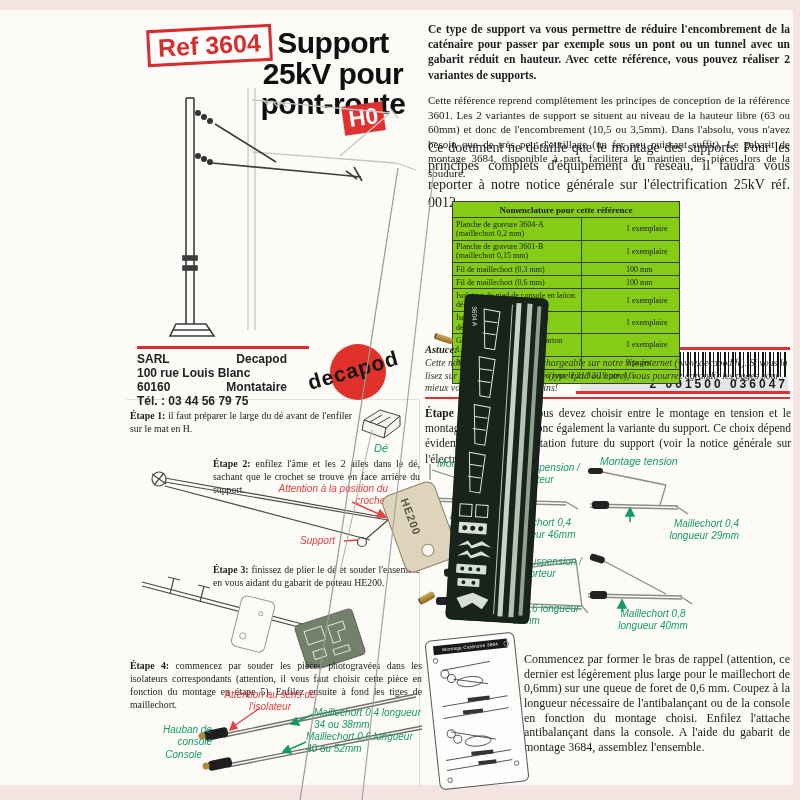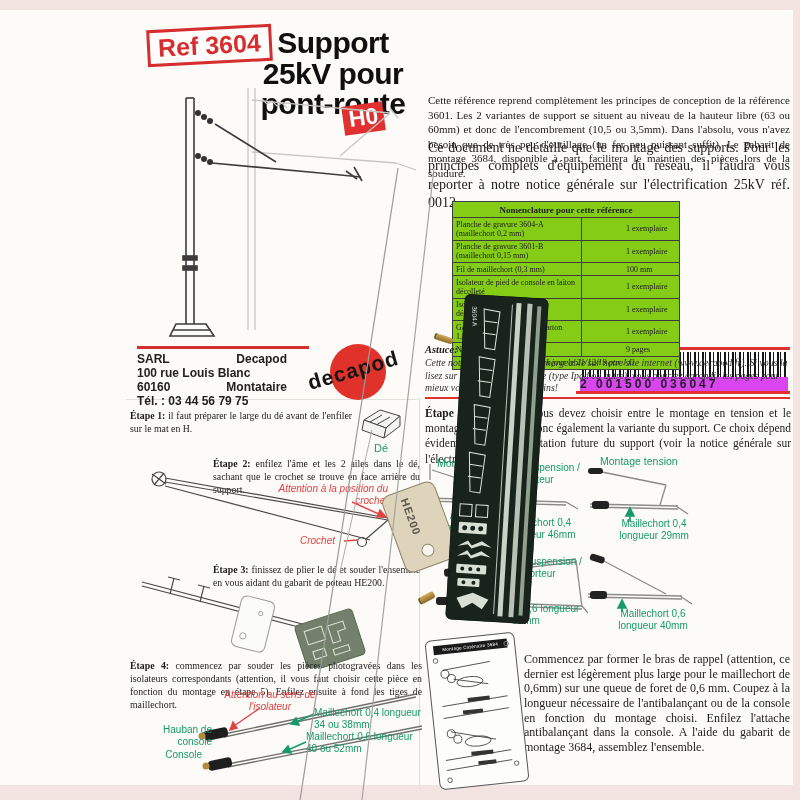--- a/index.html
+++ b/index.html
@@ -2,43 +2,43 @@
 <html><head>
 <meta charset="utf-8">
 <style>
   html,body{margin:0;padding:0;background:#efe6e2;}
   #page{position:relative;width:800px;height:800px;background:#fcfbf8;overflow:hidden;
         font-family:"Liberation Serif",serif;color:#1c1c1c;}
   .abs{position:absolute;}
   .ser{font-family:"Liberation Serif",serif;}
   .san{font-family:"Liberation Sans",sans-serif;}
   .jst{text-align:justify;}
-  .green{color:#17996a;font-family:"Liberation Sans",sans-serif;}
+  .green{color:#17996a;font-style:italic;font-family:"Liberation Sans",sans-serif;}
   .redlab{color:#e04242;font-style:italic;font-family:"Liberation Sans",sans-serif;}
   .edge{background:#f3e4e2;}
   
   #refbadge{left:147px;top:27px;border:3px solid #d62e2e;color:#d62e2e;font-weight:bold;
     font-size:25px;padding:1px 8px;transform:rotate(-3deg);background:rgba(255,255,255,.6);}
   #title{left:250px;top:28px;width:166px;text-align:center;font-weight:bold;font-size:30px;
     line-height:1.02;letter-spacing:-.5px;color:#101010;}
   #hobadge{left:343px;top:104px;background:#e03030;color:#fff;font-weight:bold;font-size:23px;
     padding:0 6px 2px;transform:rotate(-8deg);}
   
   #company{left:137px;top:344px;width:172px;font-weight:bold;font-size:12px;line-height:1.18;color:#222;}
   #company .rl{height:3px;background:#d62e2e;margin:2px 0 3px;}
   #company .row{display:flex;justify-content:space-between;width:150px;}
   #logo-circle{left:330px;top:344px;width:56px;height:56px;border-radius:50%;background:#e0322a;}
   #logo-text{left:306px;top:355px;width:118px;font-weight:bold;font-size:21px;color:#151515;
     transform:rotate(-16deg);letter-spacing:1px;}
   .redline{background:#e03030;height:2.5px;}
   #bars{left:582px;top:352px;width:204px;height:26px;background:
     repeating-linear-gradient(90deg,#151515 0 2px,#fff 2px 3px,#151515 3px 4px,#fff 4px 7px,
     #151515 7px 9px,#fff 9px 11px,#151515 11px 12px,#fff 12px 15px);}
-  #bcnum{left:580px;top:377px;width:208px;background:#d946ef;font-weight:bold;font-size:12px;
-    letter-spacing:3px;text-align:left;}
+  #bcnum{left:580px;top:377px;width:208px;background:#e5e5e5;font-weight:bold;font-size:12px;
+    letter-spacing:3px;text-align:right;}
   
   #nomtable{left:452px;top:181px;width:228px;border-collapse:collapse;background:#84cc16;margin-top:20px;}
   #nomtable td{border:1px solid #3d3d3d;font-size:8px;padding:1.5px 3px;line-height:1.15;}
   #nomtable td.hd{font-weight:bold;text-align:center;font-size:9px;padding:2.5px 2px;}
   #nomtable td.qty{width:50px;padding-left:44px;}
   #nomtable td.ft{font-style:italic;text-align:center;font-size:8.5px;}
   
   .para{line-height:1.32;}
   svg{display:block;}
 </style>
@@ -106,38 +106,43 @@
     <div>Tél. : 03 44 56 79 75</div>
   </div>
   <div class="abs" id="logo-circle"></div>
   <div class="abs san" id="logo-text">decapod</div>
 
   <div class="abs redline" style="left:576px;top:347px;width:214px;"></div>
   <div class="abs" id="bars"></div>
   <div class="abs san" id="bcnum">2 001500 036047</div>
   <div class="abs redline" style="left:576px;top:391px;width:214px;"></div>
 
+  <div class="abs ser para jst" style="left:428px;top:22px;width:362px;font-size:11.5px;font-weight:bold;">Ce type de support va vous permettre de réduire l'encombrement de la caténaire pour passer par exemple sous un pont ou un tunnel avec un gabarit réduit en hauteur. Avec cette référence, vous pouvez réaliser 2 variantes de supports.</div>
   <div class="abs ser para jst" style="left:428px;top:93px;width:362px;font-size:11px;">Cette référence reprend complètement les principes de conception de la référence 3601. Les 2 variantes de support se situent au niveau de la hauteur libre (63 ou 60mm) et donc de l'encombrement (10,5 ou 3,5mm). Dans l'absolu, vous n'avez besoin que de très peu d'outillage (un fer peu puissant suffit). Le gabarit de montage 3684, disponible à part, facilitera le maintien des pièces lors de la soudure.</div>
   <div class="abs ser para jst" style="left:428px;top:139px;width:362px;font-size:14px;">Ce document ne détaille que le montage des supports. Pour les principes complets d'équipement du réseau, il faudra vous reporter à notre notice générale sur l'électrification 25kV réf. 0012.</div>
 
   <table class="abs ser" id="nomtable">
     <tbody>
         <tr>
           <td class="hd" colspan="2">Nomenclature pour cette référence</td>
         </tr>
     <tr>
           <td>Planche de gravure 3604-A (maillechort 0,2 mm)</td>
           <td class="qty">1 exemplaire</td>
         </tr>
     <tr>
           <td>Planche de gravure 3601-B (maillechort 0,15 mm)</td>
           <td class="qty">1 exemplaire</td>
         </tr>
     <tr>
           <td>Fil de maillechort (0,3 mm)</td>
+          <td class="qty">100 mm</td>
+        </tr>
+    <tr>
+          <td>Fil de maillechort (0,6 mm)</td>
           <td class="qty">100 mm</td>
         </tr>
     <tr>
           <td>Isolateur de pied de console en laiton décolleté</td>
           <td class="qty">1 exemplaire</td>
         </tr>
     <tr>
           <td>Isolateur de hauban en laiton décolleté</td>
           <td class="qty">1 exemplaire</td>
         </tr>
@@ -211,22 +216,22 @@
       <line x1="36" y1="154" x2="36" y2="146"></line>
         <polygon points="36,142 32,150 40,150"></polygon>
     </g>
   </svg>
 
   <div class="abs green" style="left:522px;top:462px;width:66px;font-size:10px;line-height:1.15;">Suspension / porteur</div>
   <div class="abs green" style="left:506px;top:517px;width:90px;font-size:10px;line-height:1.15;">Maillechort 0,4 longueur 46mm</div>
   <div class="abs green" style="left:524px;top:556px;width:66px;font-size:10px;line-height:1.15;">Suspension / porteur</div>
   <div class="abs green" style="left:470px;top:603px;width:112px;font-size:10px;line-height:1.15;text-align:center;">Maillechort 0,6 longueur 52mm</div>
   <div class="abs green" style="left:424px;top:510px;width:60px;font-size:10px;line-height:1.15;text-align:right;">Attache antibalançant</div>
-  <div class="abs green" style="left:602px;top:518px;width:104px;font-size:10px;line-height:1.2;text-align:center;">Maillechort 0,4 longueur 29mm</div>
-  <div class="abs green" style="left:600px;top:608px;width:106px;font-size:10px;line-height:1.2;text-align:center;">Maillechort 0,6 longueur 40mm</div>
+  <div class="abs green" style="left:635px;top:518px;width:104px;font-size:10px;line-height:1.2;text-align:right;">Maillechort 0,4 longueur 29mm</div>
+  <div class="abs green" style="left:600px;top:608px;width:106px;font-size:10px;line-height:1.2;text-align:center;">Maillechort 0,8 longueur 40mm</div>
   <svg class="abs" style="left:444px;top:538px;" width="18" height="20" viewBox="0 0 18 20">
     <line x1="12" y1="2" x2="4" y2="14" stroke="#17996a" stroke-width="1.6"></line>
       <polygon points="2,18 2,10 9,14" fill="#17996a"></polygon>
   </svg>
 
   <div class="abs ser para jst" style="left:130px;top:410px;width:222px;font-size:9.8px;">
     <b>Étape 1:</b> <span>il faut préparer le large du dé avant de l'enfiler sur le mat en H.</span>
   </div>
   <svg class="abs" style="left:354px;top:406px;" width="52" height="38" viewBox="0 0 52 38">
     <g stroke="#444" stroke-width="1" fill="#f4f4f0">
@@ -253,21 +258,21 @@
       <circle cx="224" cy="90" r="4.5"></circle>
       <line x1="228" y1="87" x2="250" y2="68"></line>
     </g>
     <g stroke="#e04242" stroke-width="1.4" fill="#e04242">
       <line x1="214" y1="50" x2="243" y2="63"></line>
         <polygon points="248,65 239,65 242,58"></polygon>
       <line x1="206" y1="89" x2="220" y2="88"></line>
     </g>
   </svg>
   <div class="abs redlab" style="left:262px;top:483px;width:126px;font-size:10px;line-height:1.2;text-align:right;">Attention à la position du crochet</div>
-  <div class="abs redlab" style="left:300px;top:535px;width:50px;font-size:10px;">Crochet</div>
+  <div class="abs redlab" style="left:300px;top:535px;width:50px;font-size:10px;">Support</div>
 
   <div class="abs ser para jst" style="left:213px;top:564px;width:207px;font-size:9.8px;">
     <b>Étape 3:</b> <span>finissez de plier le dé et souder l'ensemble en vous aidant du gabarit de poteau HE200.</span>
   </div>
   <svg class="abs" style="left:128px;top:568px;" width="250" height="100" viewBox="0 0 250 100">
     <g stroke="#4a4a4a" stroke-width="1.2" fill="none">
       <line x1="14" y1="14" x2="182" y2="58"></line>
         <line x1="14" y1="18" x2="182" y2="62"></line>
       <line x1="46" y1="10" x2="42" y2="26"></line>
         <line x1="40" y1="9" x2="52" y2="12"></line>

